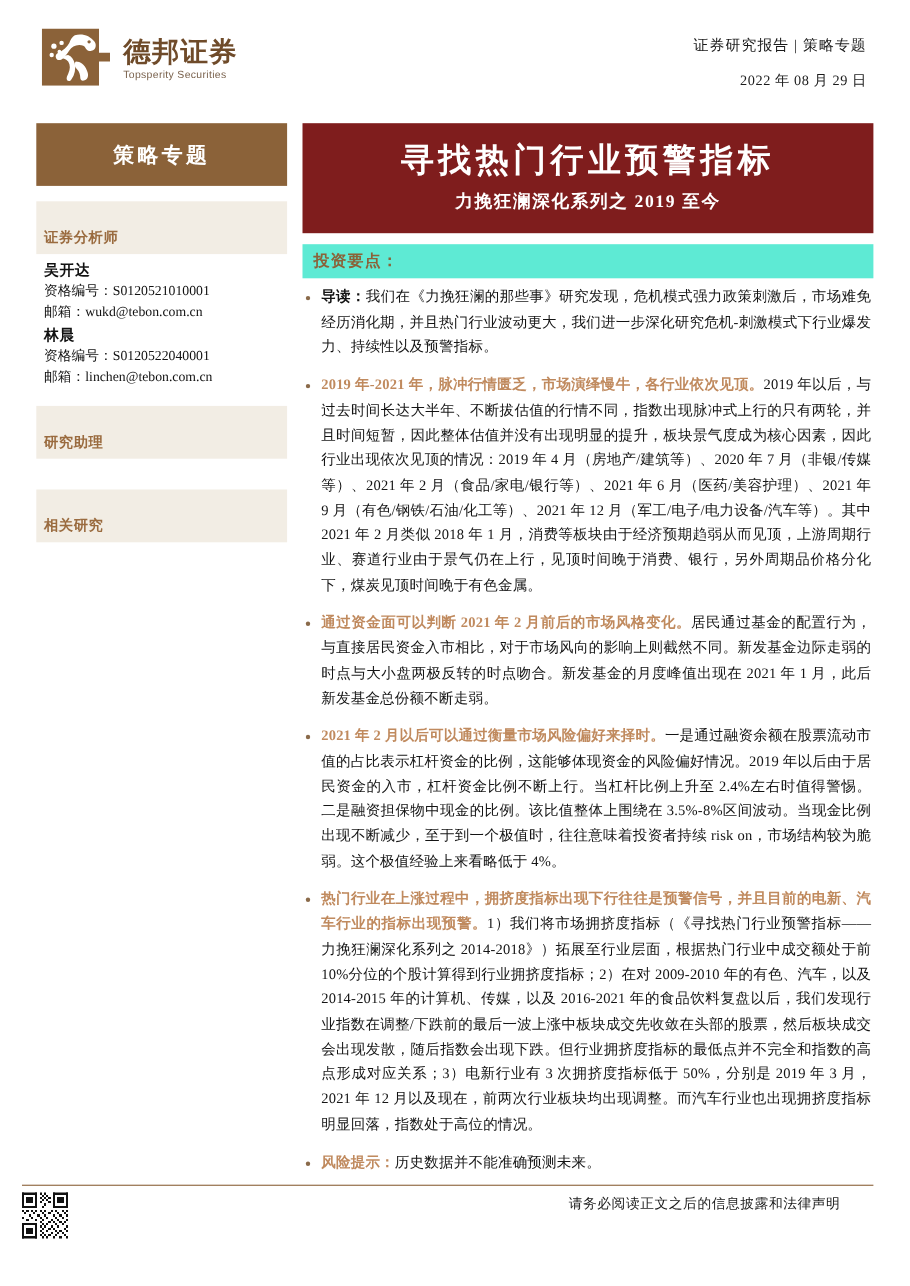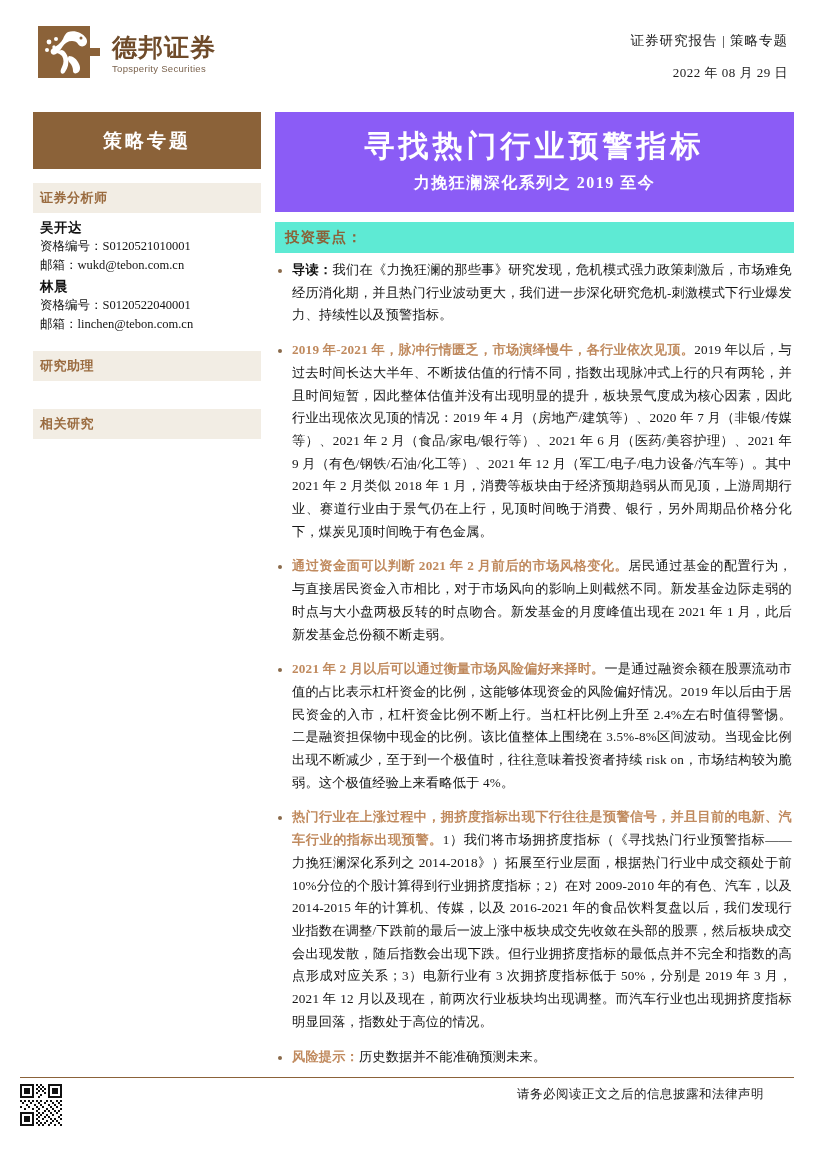--- a/index.html
+++ b/index.html
@@ -108,21 +108,21 @@
     color: #ffffff;
     font-size: 19px;
     font-weight: bold;
     letter-spacing: 3px;
   }
   .side-section-head {
     background: #F2EDE4;
     color: #9A6B3F;
     font-size: 13px;
     font-weight: bold;
-    padding: 6px 6px 6px 7px;
+    padding: 24px 6px 6px 7px;
     letter-spacing: 0.5px;
   }
   .side-gap-sm { height: 14px; }
   .side-block {
     padding: 4px 6px 2px 7px;
   }
   .an-name {
     font-size: 13.5px;
     font-weight: bold;
     color: #111;
@@ -132,21 +132,21 @@
   .an-line {
     font-size: 12.5px;
     color: #111;
     line-height: 1.55;
     white-space: nowrap;
   }
   .empty-body { height: 28px; }
 
   
   .title-banner {
-    background: #8b5cf6;
+    background: #7f1d1d;
     padding: 16px 10px 18px 10px;
     text-align: center;
     color: #ffffff;
   }
   .title-main {
     font-size: 30px;
     font-weight: bold;
     letter-spacing: 4px;
     line-height: 1.2;
   }

